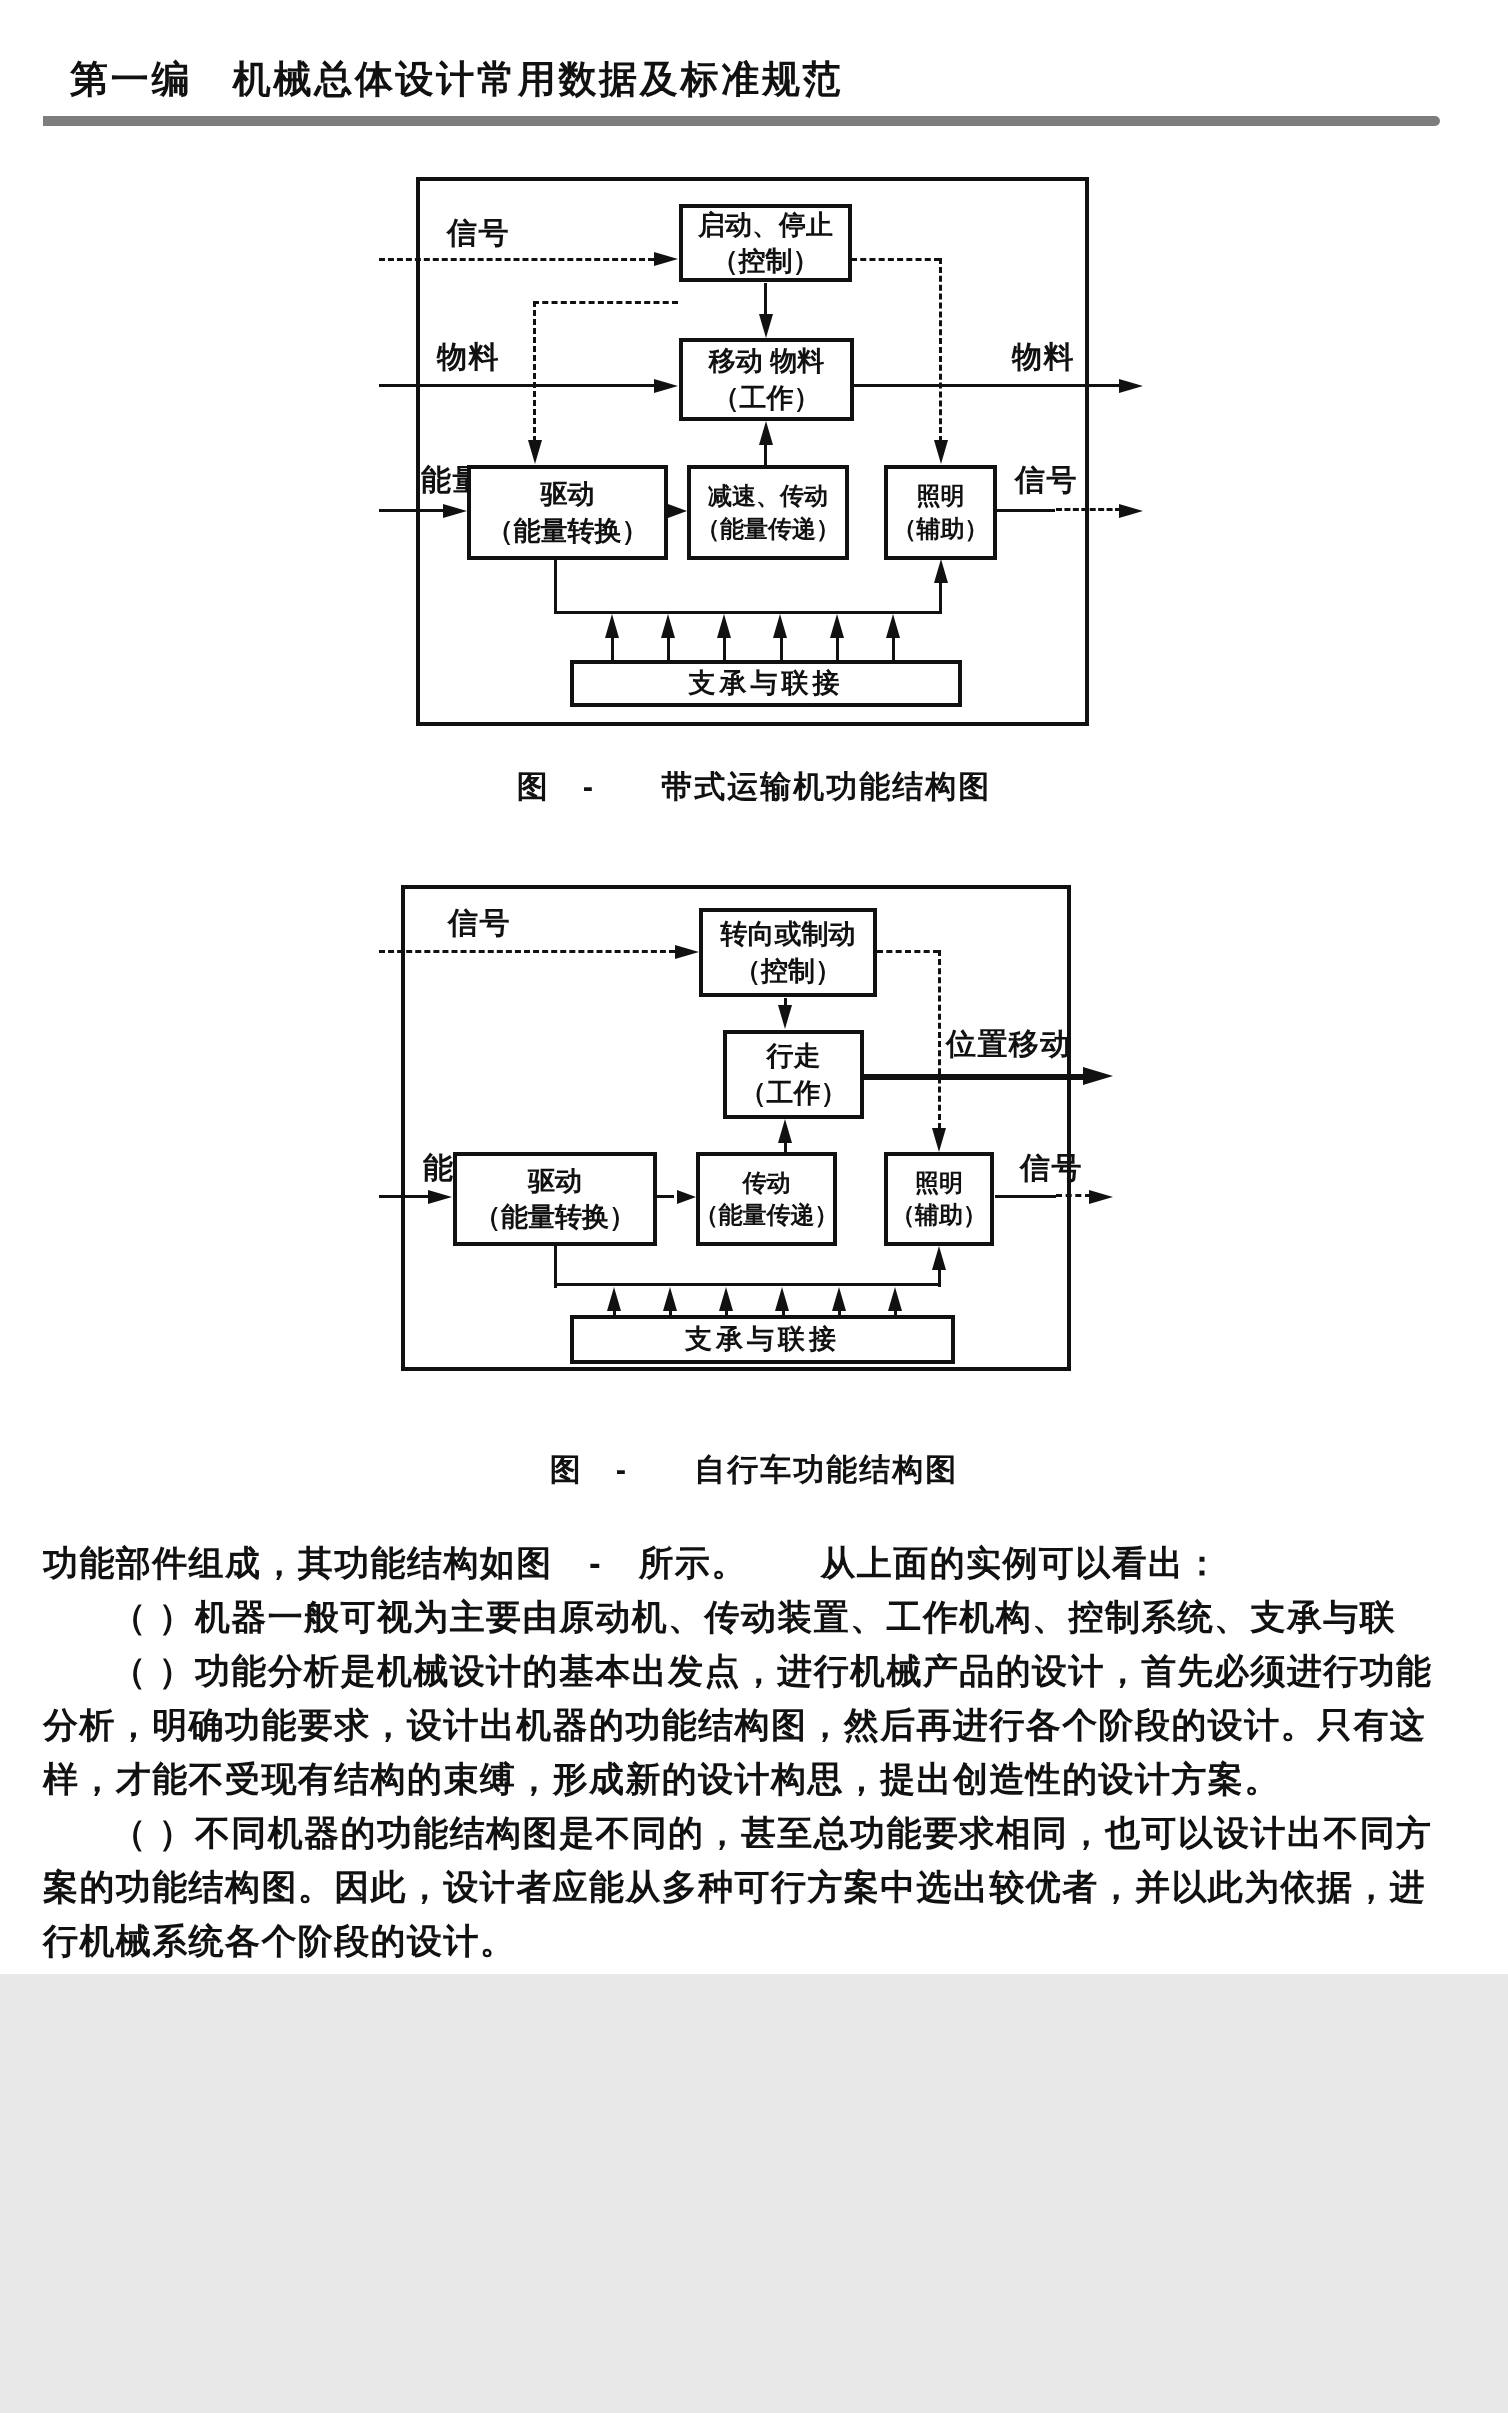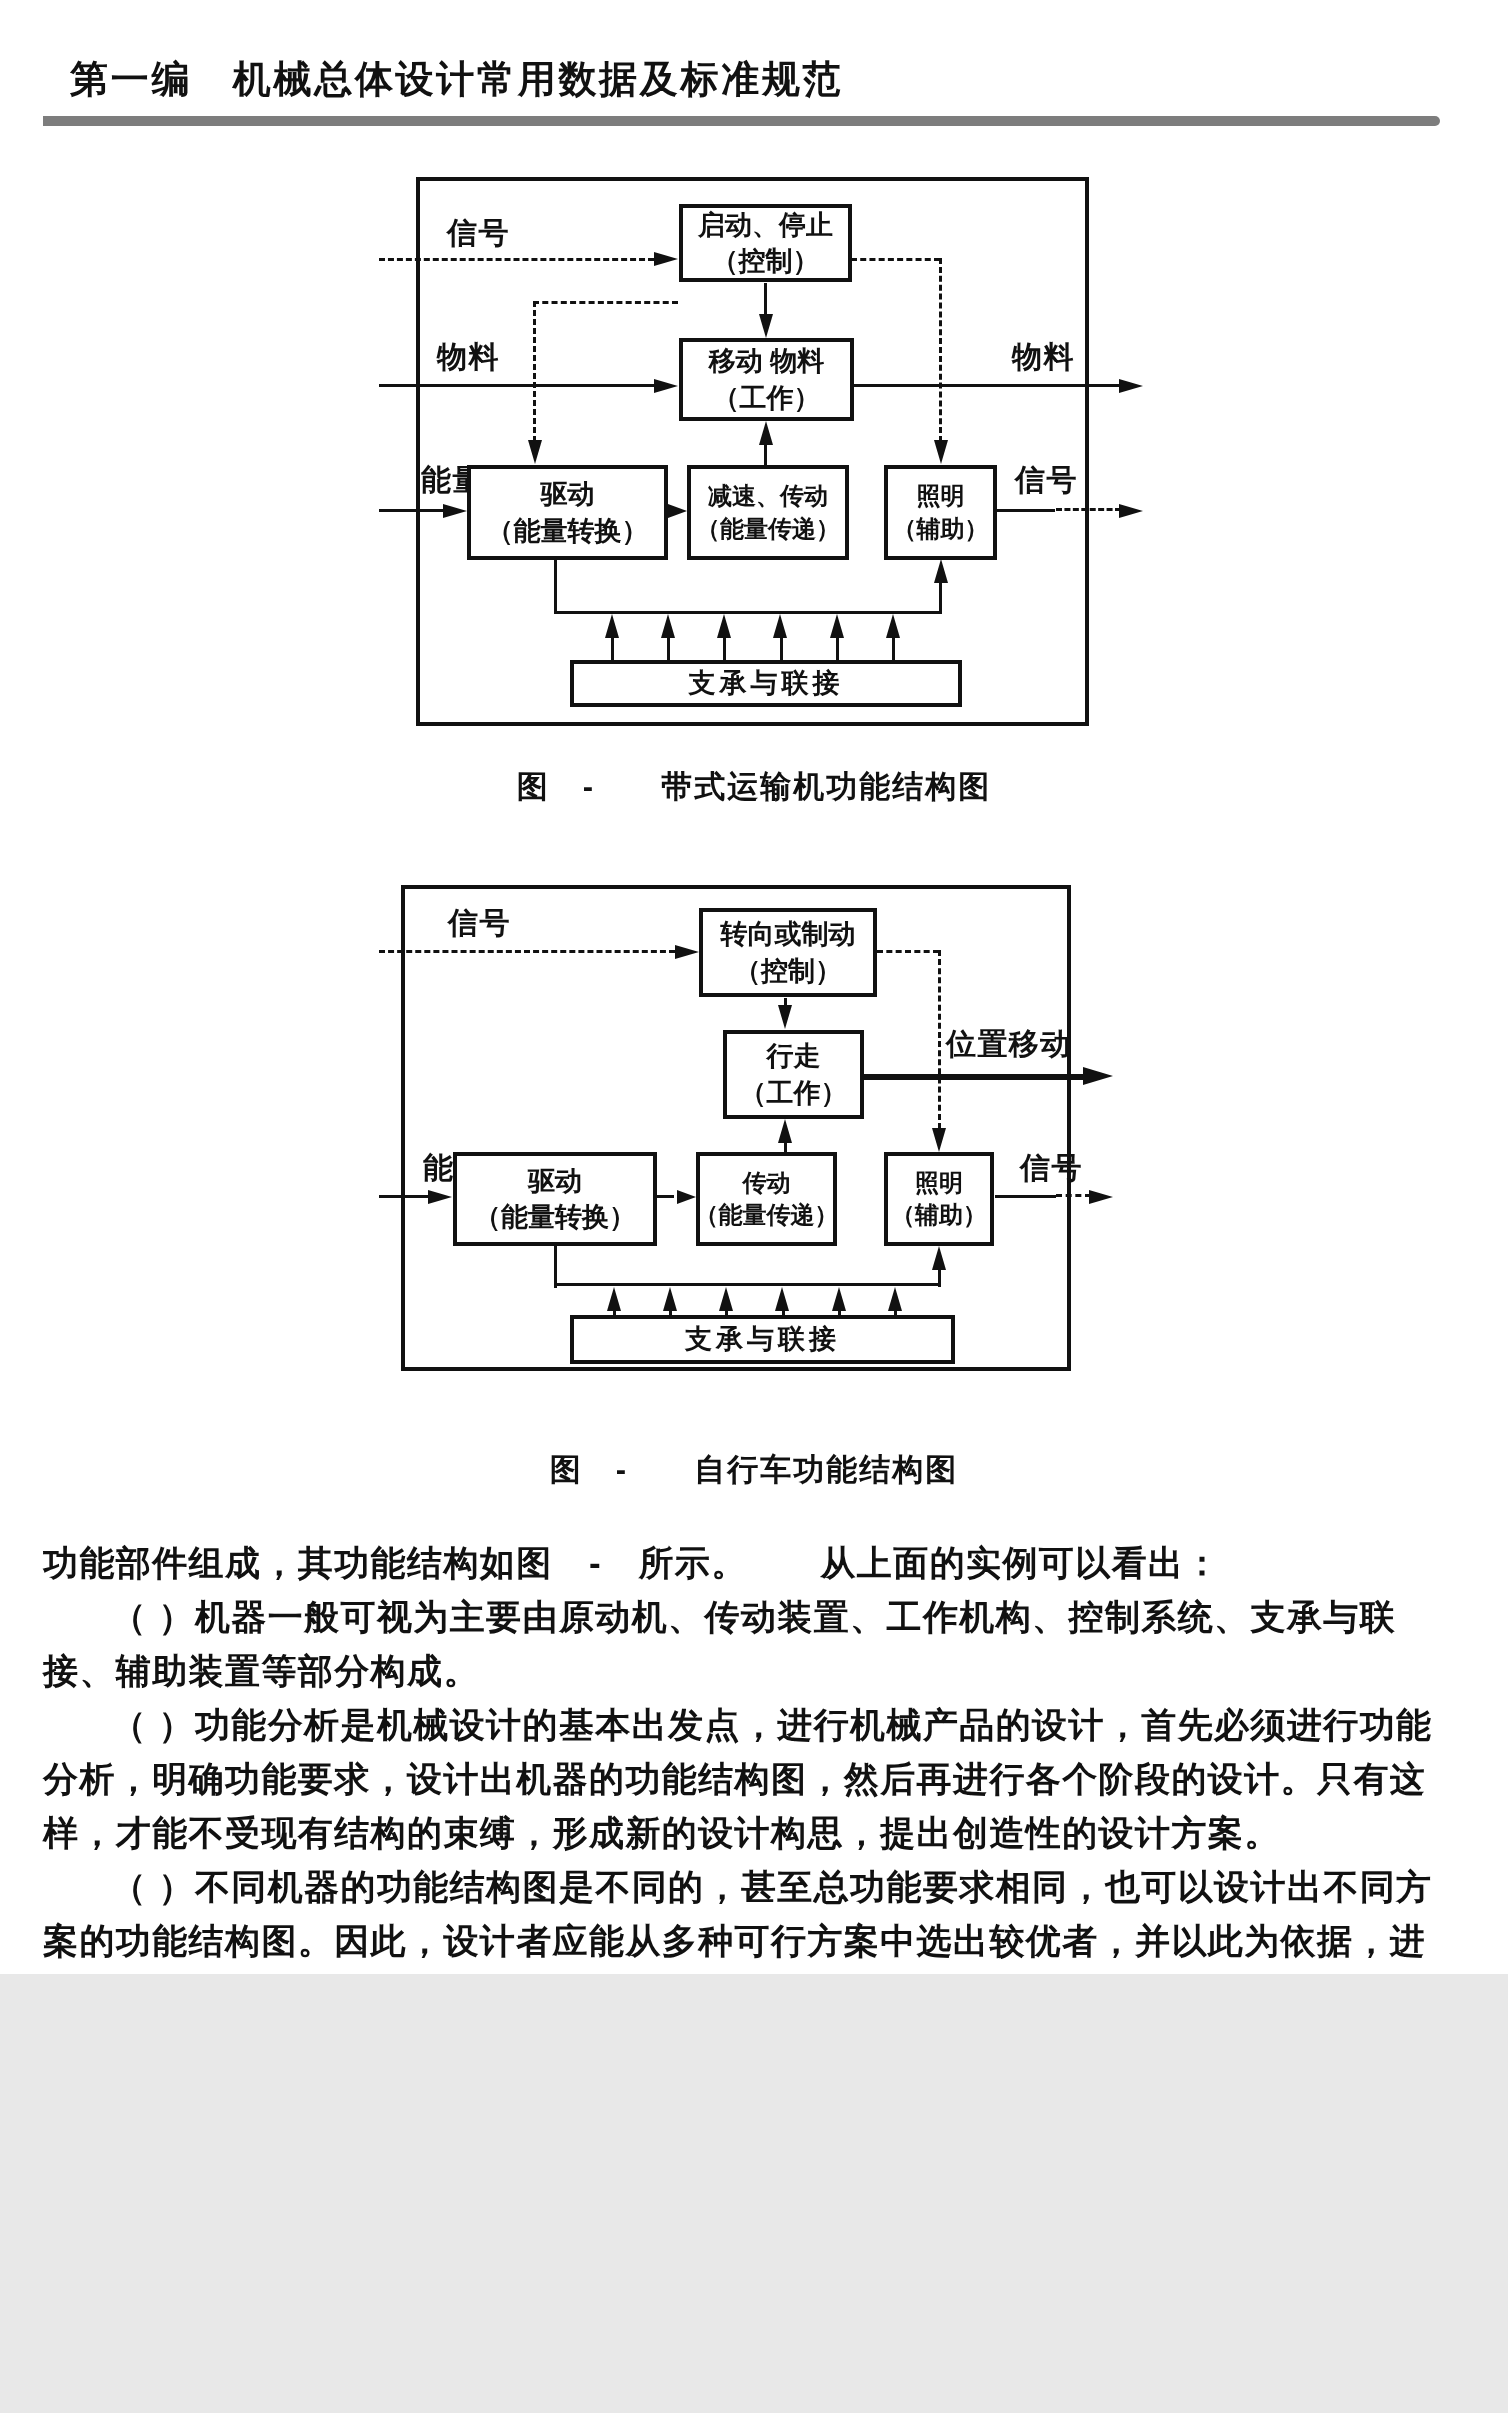--- a/index.html
+++ b/index.html
@@ -205,21 +205,20 @@
     <div class="node support" style="left:191px;top:435px;width:385px;height:49px">
       <span>支承与联接</span>
     </div>
   </div>
 
   <div class="caption" style="top:1449px">图　-　　自行车功能结构图</div>
 
   <div class="bodytext">
     <div class="bline">功能部件组成，其功能结构如图　-　所示。　　从上面的实例可以看出：</div>
     <div class="bline indent">（ ）机器一般可视为主要由原动机、传动装置、工作机构、控制系统、支承与联</div>
-    <div class="bline">接、辅助装置等部分构成。</div>
     <div class="bline indent">（ ）功能分析是机械设计的基本出发点，进行机械产品的设计，首先必须进行功能</div>
     <div class="bline">分析，明确功能要求，设计出机器的功能结构图，然后再进行各个阶段的设计。只有这</div>
     <div class="bline">样，才能不受现有结构的束缚，形成新的设计构思，提出创造性的设计方案。</div>
     <div class="bline indent">（ ）不同机器的功能结构图是不同的，甚至总功能要求相同，也可以设计出不同方</div>
     <div class="bline">案的功能结构图。因此，设计者应能从多种可行方案中选出较优者，并以此为依据，进</div>
     <div class="bline">行机械系统各个阶段的设计。</div>
   </div>
 
   <div class="dot" style="left:76px;top:2277px">·</div>
   <div class="dot" style="left:148px;top:2277px">·</div>

